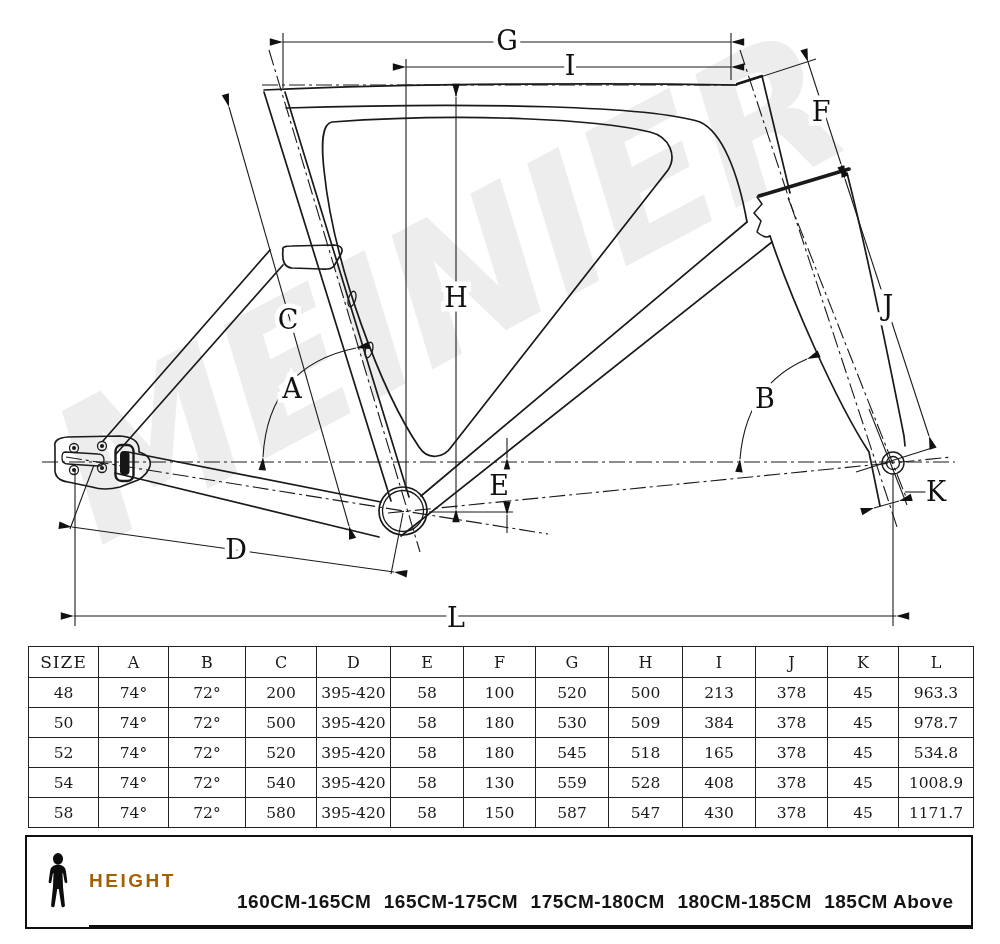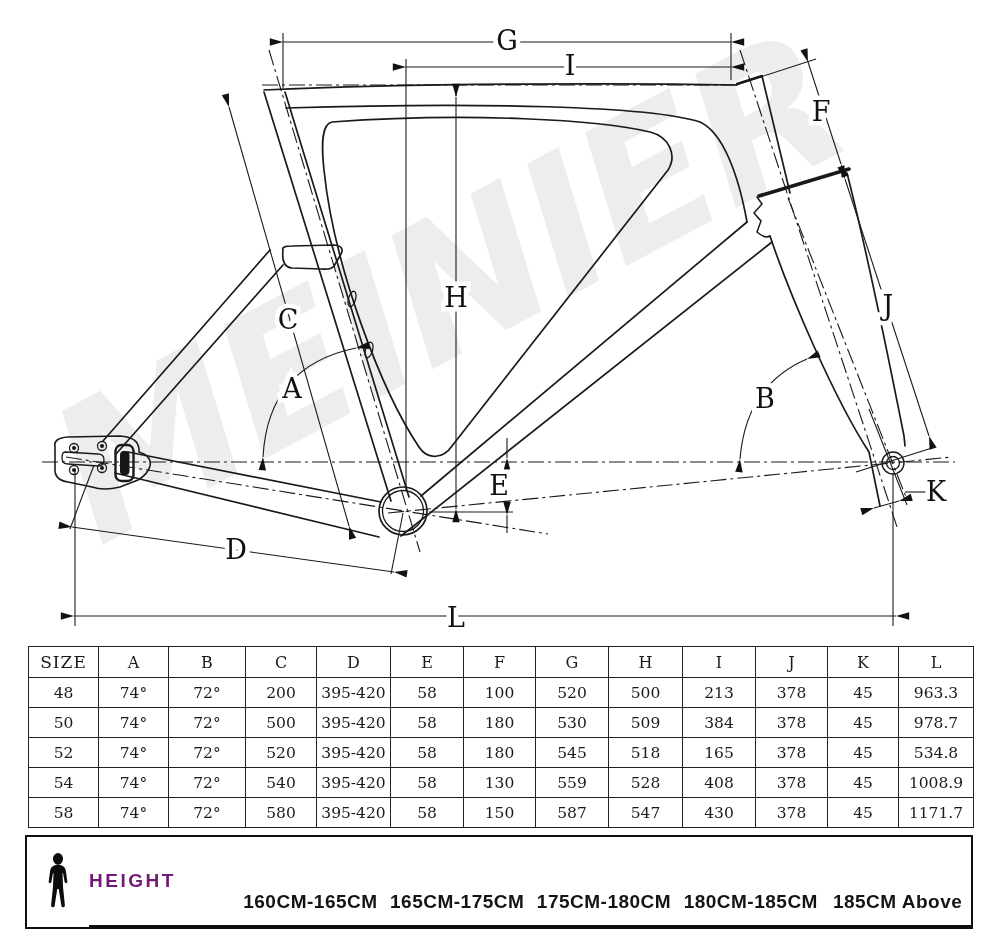--- a/index.html
+++ b/index.html
@@ -18,22 +18,22 @@
       font-weight:normal;overflow:hidden;white-space:nowrap;}
   table.geo thead th{height:30px;font-size:16px;}
   table.geo thead th.size-h{font-size:17px;letter-spacing:1px;}
   
   .fit{position:absolute;left:25px;top:835px;width:948px;height:94px;border:2.5px solid #0f0f0f;
        display:flex;box-sizing:border-box;background:#fff;}
   .fit-icon{width:62px;display:flex;align-items:center;justify-content:center;}
   .fit-body{flex:1;display:flex;flex-direction:column;}
   .fit-row{flex:1;display:flex;align-items:center;}
   .fit-divider{height:0;border-top:2.5px solid #0f0f0f;}
-  .fit-label{width:148px;font-size:19px;font-weight:600;letter-spacing:2.5px;color:#701a75;}
-  .fit-cell{flex:1;text-align:center;font-size:19px;font-weight:600;letter-spacing:0.5px;color:#141414;margin-top:41px;}
+  .fit-label{width:148px;font-size:19px;font-weight:600;letter-spacing:2.5px;color:#a16207;}
+  .fit-cell{flex:1;text-align:left;font-size:19px;font-weight:600;letter-spacing:0.5px;color:#141414;margin-top:41px;}
   .fit-cell.size{font-size:20px;font-weight:400;letter-spacing:1px;}
 </style>
 </head>
 <body>
 
 <div class="stage">
 
   <div class="diagram-wrap">
   <svg id="geo-svg" width="1000" height="645" viewBox="0 0 1000 645">
     <defs>

